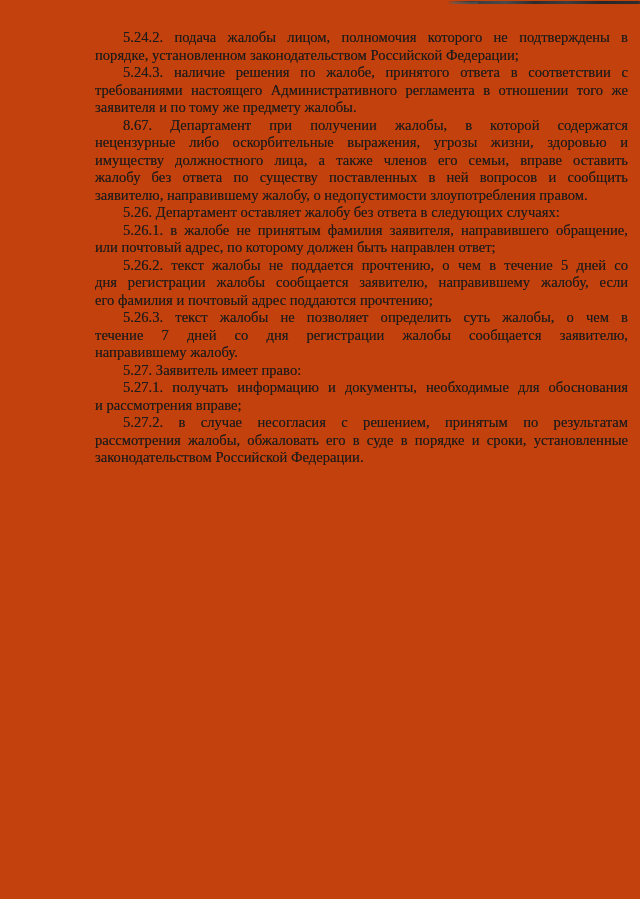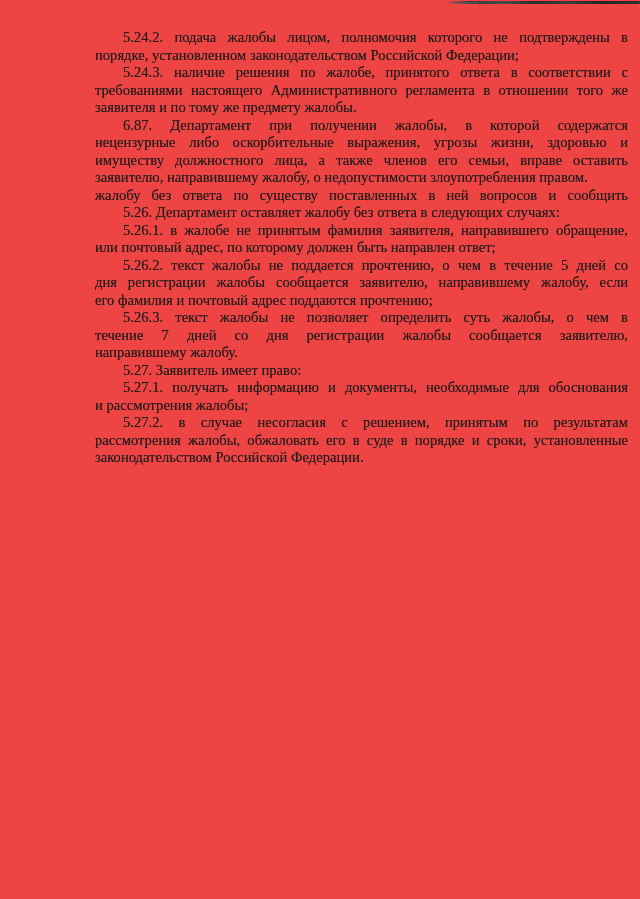--- a/index.html
+++ b/index.html
@@ -10,21 +10,21 @@
     width: 640px;
     height: 899px;
     position: relative;
     background: #ffffff;
     font-family: "Liberation Serif", "DejaVu Serif", serif;
     overflow: hidden;
   }
   .page {
     position: absolute;
     inset: 0;
-    background: #ef4444;
+    background: #c2410c;
   }
   .scan-artifact-top {
     position: absolute;
     top: 1px;
     left: 448px;
     width: 192px;
     height: 3px;
     background: linear-gradient(to right,
       rgba(90,90,90,0.15) 0%,
       rgba(70,70,70,0.55) 4%,
@@ -82,25 +82,25 @@
       <div class="para">
         <div class="line first">5.24.2. подача жалобы лицом, полномочия которого не подтверждены в</div>
         <div class="line last">порядке, установленном законодательством Российской Федерации;</div>
       </div>
       <div class="para">
         <div class="line first">5.24.3. наличие решения по жалобе, принятого ответа в соответствии с</div>
         <div class="line">требованиями настоящего Административного регламента в отношении того же</div>
         <div class="line last">заявителя и по тому же предмету жалобы.</div>
       </div>
       <div class="para">
-        <div class="line first">6.87. Департамент при получении жалобы, в которой содержатся</div>
+        <div class="line first">8.67. Департамент при получении жалобы, в которой содержатся</div>
         <div class="line">нецензурные либо оскорбительные выражения, угрозы жизни, здоровью и</div>
         <div class="line">имуществу должностного лица, а также членов его семьи, вправе оставить</div>
+        <div class="line">жалобу без ответа по существу поставленных в ней вопросов и сообщить</div>
         <div class="line last">заявителю, направившему жалобу, о недопустимости злоупотребления правом.</div>
-        <div class="line">жалобу без ответа по существу поставленных в ней вопросов и сообщить</div>
       </div>
       <div class="para">
         <div class="line first last">5.26. Департамент оставляет жалобу без ответа в следующих случаях:</div>
       </div>
       <div class="para">
         <div class="line first">5.26.1.  в жалобе не принятым фамилия заявителя, направившего обращение,</div>
         <div class="line last">или почтовый адрес, по которому должен быть направлен ответ;</div>
       </div>
       <div class="para">
         <div class="line first">5.26.2. текст жалобы не поддается прочтению, о чем в течение 5 дней со</div>
@@ -110,21 +110,21 @@
       <div class="para">
         <div class="line first">5.26.3. текст жалобы не позволяет определить суть жалобы, о чем в</div>
         <div class="line">течение 7 дней со дня регистрации жалобы сообщается заявителю,</div>
         <div class="line last">направившему жалобу.</div>
       </div>
       <div class="para">
         <div class="line first last">5.27. Заявитель имеет право:</div>
       </div>
       <div class="para">
         <div class="line first">5.27.1. получать информацию и документы, необходимые для обоснования</div>
-        <div class="line last">и рассмотрения жалобы;</div>
+        <div class="line last">и рассмотрения вправе;</div>
       </div>
       <div class="para">
         <div class="line first">5.27.2. в случае несогласия с решением, принятым по результатам</div>
         <div class="line">рассмотрения жалобы, обжаловать его в суде в порядке и сроки, установленные</div>
         <div class="line last">законодательством Российской Федерации.</div>
       </div>
     </div>
 </div>
 
 </body></html>

